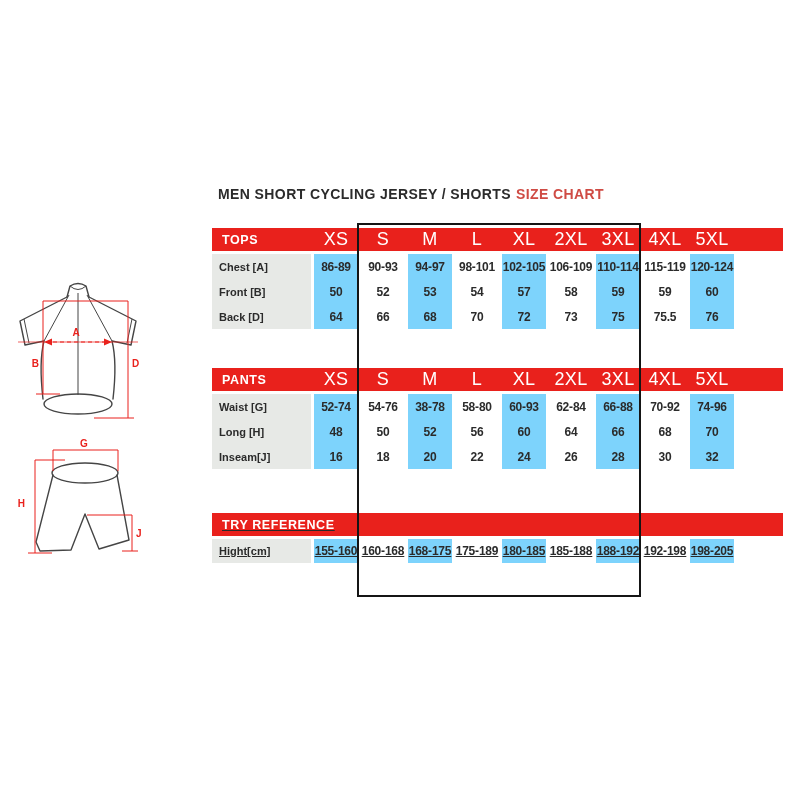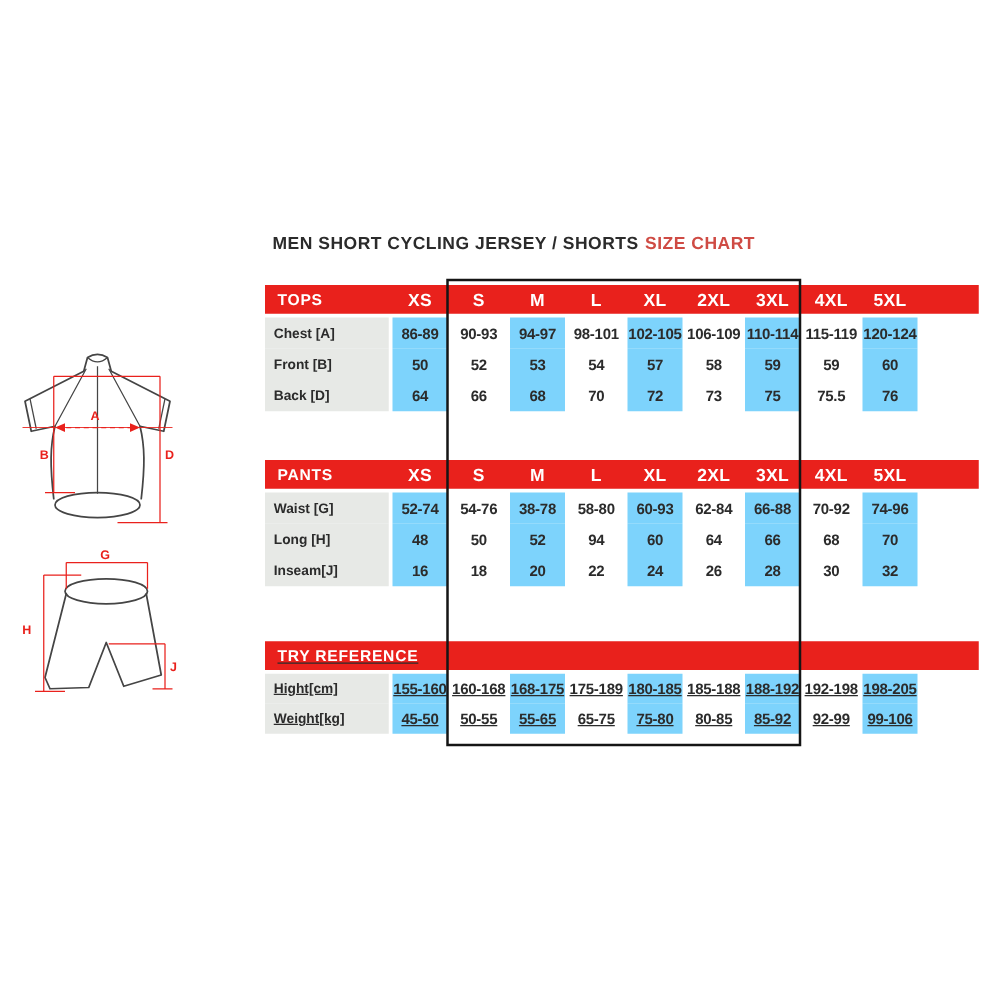--- a/index.html
+++ b/index.html
@@ -28,21 +28,21 @@
   .dim-label{fill:#e9211c;font-size:10px;font-weight:700;font-family:"Liberation Sans",sans-serif;}
   
   #size-tables{position:absolute;left:212px;top:0;width:571px;height:796px;}
   .size-table{position:absolute;left:0;width:571px;}
   .size-table.t0{top:228px;}
   .size-table.t1{top:368px;}
   .size-table.t2{top:513px;text-decoration:underline;}
   .thead,.trow{display:grid;grid-template-columns:99px repeat(9,44px) 1fr;column-gap:3px;}
   .thead{background:#e9211c;height:23px;align-items:center;color:#ffffff;}
   .tt{padding-left:10px;font-size:12.5px;font-weight:700;letter-spacing:.6px;white-space:nowrap;}
-  .hc{text-align:center;font-size:14px;font-weight:700;letter-spacing:.3px;}
+  .hc{text-align:center;font-size:18px;font-weight:400;letter-spacing:.3px;}
   .tbody{margin-top:3px;}
   .trow{height:25px;}
   .t2 .trow{height:24px;}
   .lab{background:#e7e9e6;font-size:11px;font-weight:700;padding-left:7px;
        display:flex;align-items:center;}
   .cell{font-size:12px;font-weight:700;display:flex;align-items:center;justify-content:center;
         letter-spacing:-.2px;white-space:nowrap;}
   .cell.g{background:#7dd3fc;}
   
   #highlight-rect{position:absolute;left:357px;top:223px;width:284px;height:374px;
@@ -178,21 +178,21 @@
             <span class="cell g">66-88</span>
             <span class="cell">70-92</span>
             <span class="cell g">74-96</span>
             <span></span>
           </div>
           <div class="trow">
             <span class="lab">Long [H]</span>
             <span class="cell g">48</span>
             <span class="cell">50</span>
             <span class="cell g">52</span>
-            <span class="cell">94</span>
+            <span class="cell">56</span>
             <span class="cell g">60</span>
             <span class="cell">64</span>
             <span class="cell g">66</span>
             <span class="cell">68</span>
             <span class="cell g">70</span>
             <span></span>
           </div>
           <div class="trow">
             <span class="lab">Inseam[J]</span>
             <span class="cell g">16</span>
@@ -229,32 +229,19 @@
             <span class="cell">160-168</span>
             <span class="cell g">168-175</span>
             <span class="cell">175-189</span>
             <span class="cell g">180-185</span>
             <span class="cell">185-188</span>
             <span class="cell g">188-192</span>
             <span class="cell">192-198</span>
             <span class="cell g">198-205</span>
             <span></span>
           </div>
-          <div class="trow">
-            <span class="lab">Weight[kg]</span>
-            <span class="cell g">45-50</span>
-            <span class="cell">50-55</span>
-            <span class="cell g">55-65</span>
-            <span class="cell">65-75</span>
-            <span class="cell g">75-80</span>
-            <span class="cell">80-85</span>
-            <span class="cell g">85-92</span>
-            <span class="cell">92-99</span>
-            <span class="cell g">99-106</span>
-            <span></span>
-          </div>
         </div>
       </div>
     </div>
 
   <div id="highlight-rect"></div>
 
 </div>
 
 </body></html>

